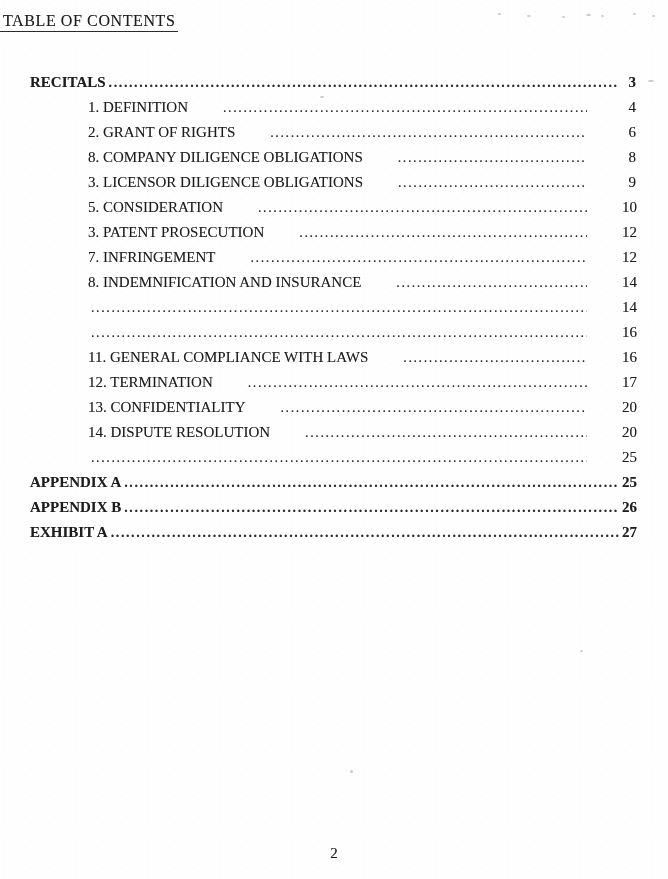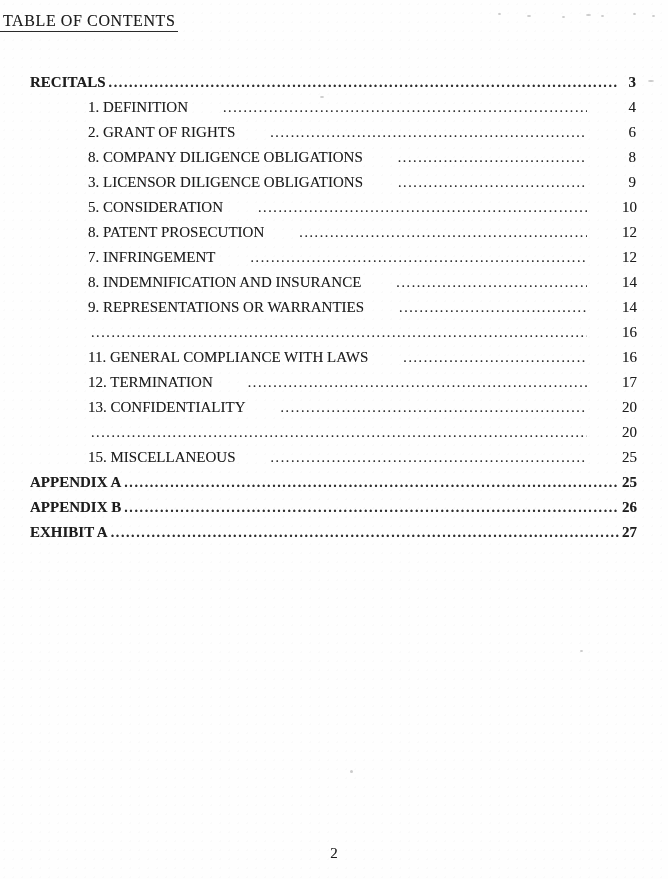--- a/index.html
+++ b/index.html
@@ -105,36 +105,35 @@
         <span class="label">3. LICENSOR DILIGENCE OBLIGATIONS</span>
         <span class="dots">................................................................................................................................................................................................................................................</span>
         <span class="pageno">9</span>
       </div>
       <div class="row indent">
         <span class="label">5. CONSIDERATION</span>
         <span class="dots">................................................................................................................................................................................................................................................</span>
         <span class="pageno">10</span>
       </div>
       <div class="row indent">
-        <span class="label">8. PATENT PROSECUTION</span>
+        <span class="label">3. PATENT PROSECUTION</span>
         <span class="dots">................................................................................................................................................................................................................................................</span>
         <span class="pageno">12</span>
       </div>
       <div class="row indent">
         <span class="label">7. INFRINGEMENT</span>
         <span class="dots">................................................................................................................................................................................................................................................</span>
         <span class="pageno">12</span>
       </div>
       <div class="row indent">
         <span class="label">8. INDEMNIFICATION AND INSURANCE</span>
         <span class="dots">................................................................................................................................................................................................................................................</span>
         <span class="pageno">14</span>
       </div>
       <div class="row indent">
-        <span class="label">9. REPRESENTATIONS OR WARRANTIES</span>
         <span class="dots">................................................................................................................................................................................................................................................</span>
         <span class="pageno">14</span>
       </div>
       <div class="row indent">
         <span class="dots">................................................................................................................................................................................................................................................</span>
         <span class="pageno">16</span>
       </div>
       <div class="row indent">
         <span class="label">11. GENERAL COMPLIANCE WITH LAWS</span>
         <span class="dots">................................................................................................................................................................................................................................................</span>
@@ -144,25 +143,25 @@
         <span class="label">12. TERMINATION</span>
         <span class="dots">................................................................................................................................................................................................................................................</span>
         <span class="pageno">17</span>
       </div>
       <div class="row indent">
         <span class="label">13. CONFIDENTIALITY</span>
         <span class="dots">................................................................................................................................................................................................................................................</span>
         <span class="pageno">20</span>
       </div>
       <div class="row indent">
+        <span class="label">14. DISPUTE RESOLUTION</span>
         <span class="dots">................................................................................................................................................................................................................................................</span>
         <span class="pageno">20</span>
       </div>
       <div class="row indent">
-        <span class="label">15. MISCELLANEOUS</span>
         <span class="dots">................................................................................................................................................................................................................................................</span>
         <span class="pageno">25</span>
       </div>
       <div class="row bold">
         <span class="label">APPENDIX A</span>
         <span class="dots">................................................................................................................................................................................................................................................</span>
         <span class="pageno">25</span>
       </div>
       <div class="row bold">
         <span class="label">APPENDIX B</span>

